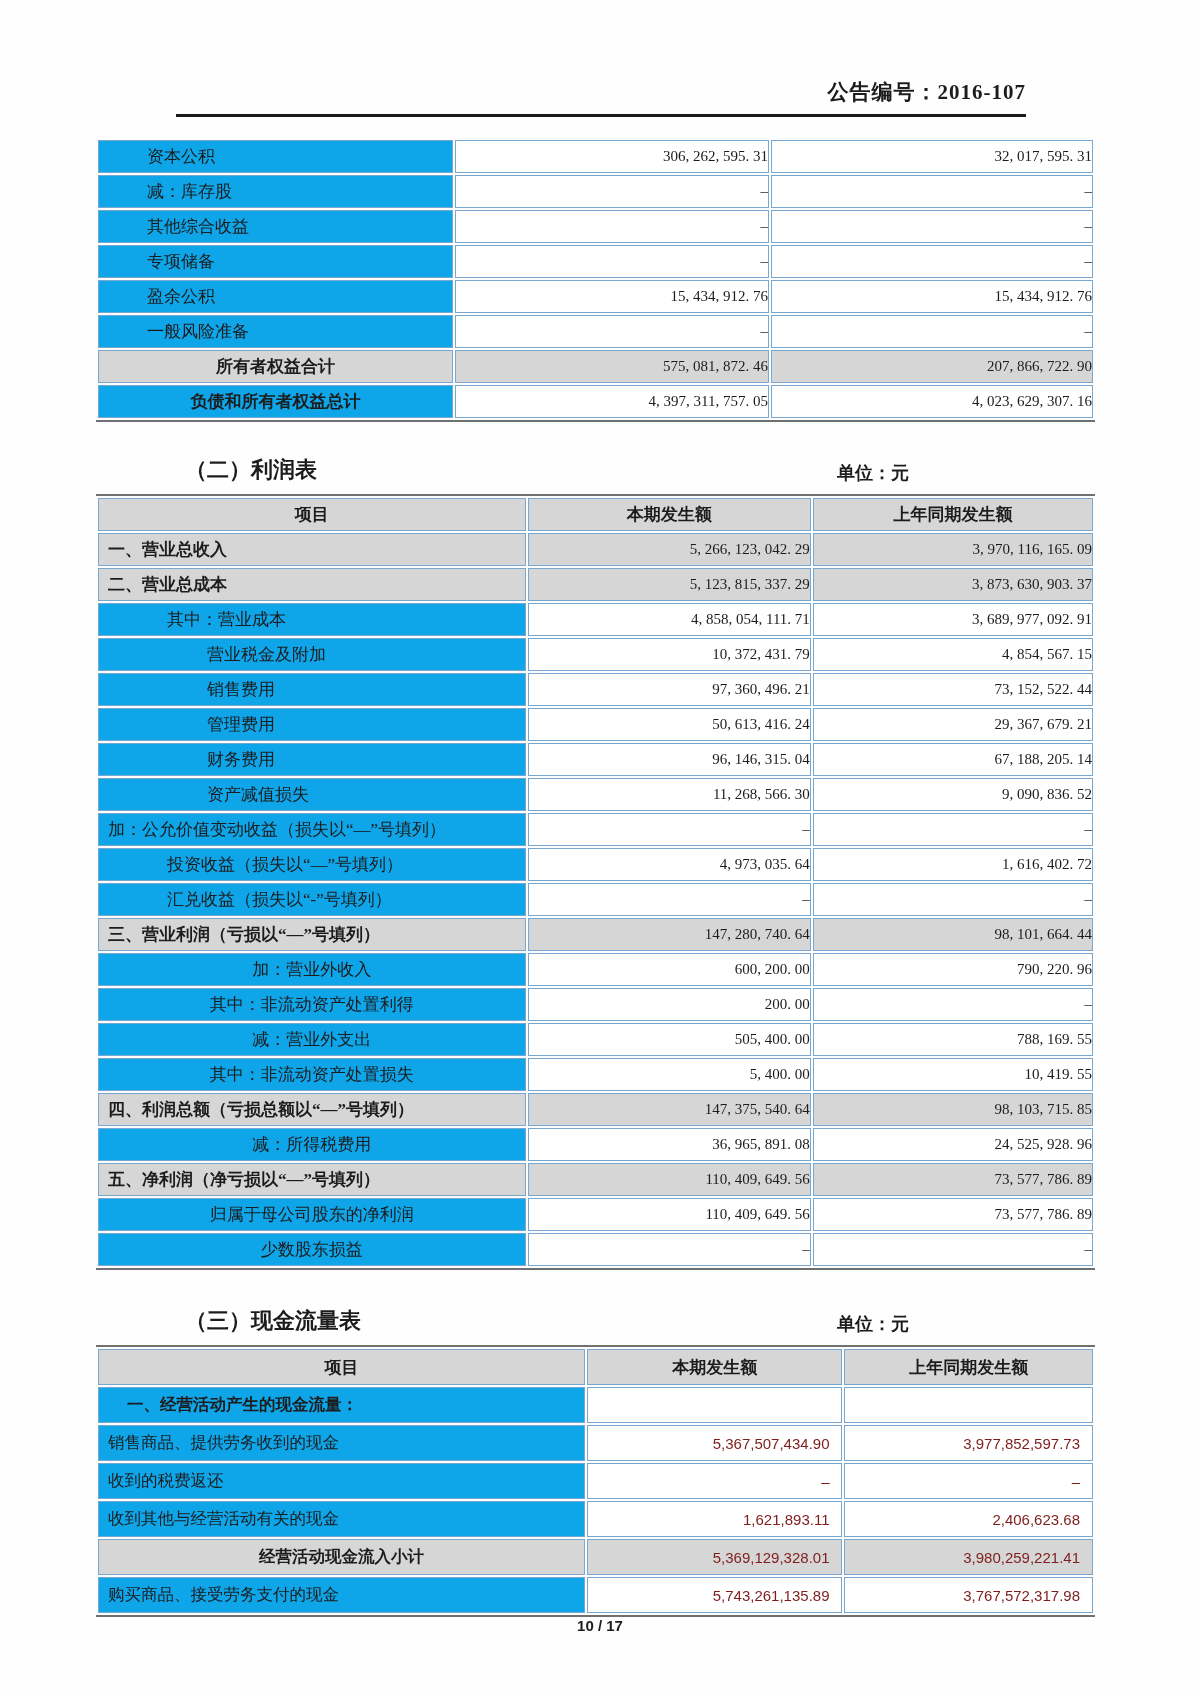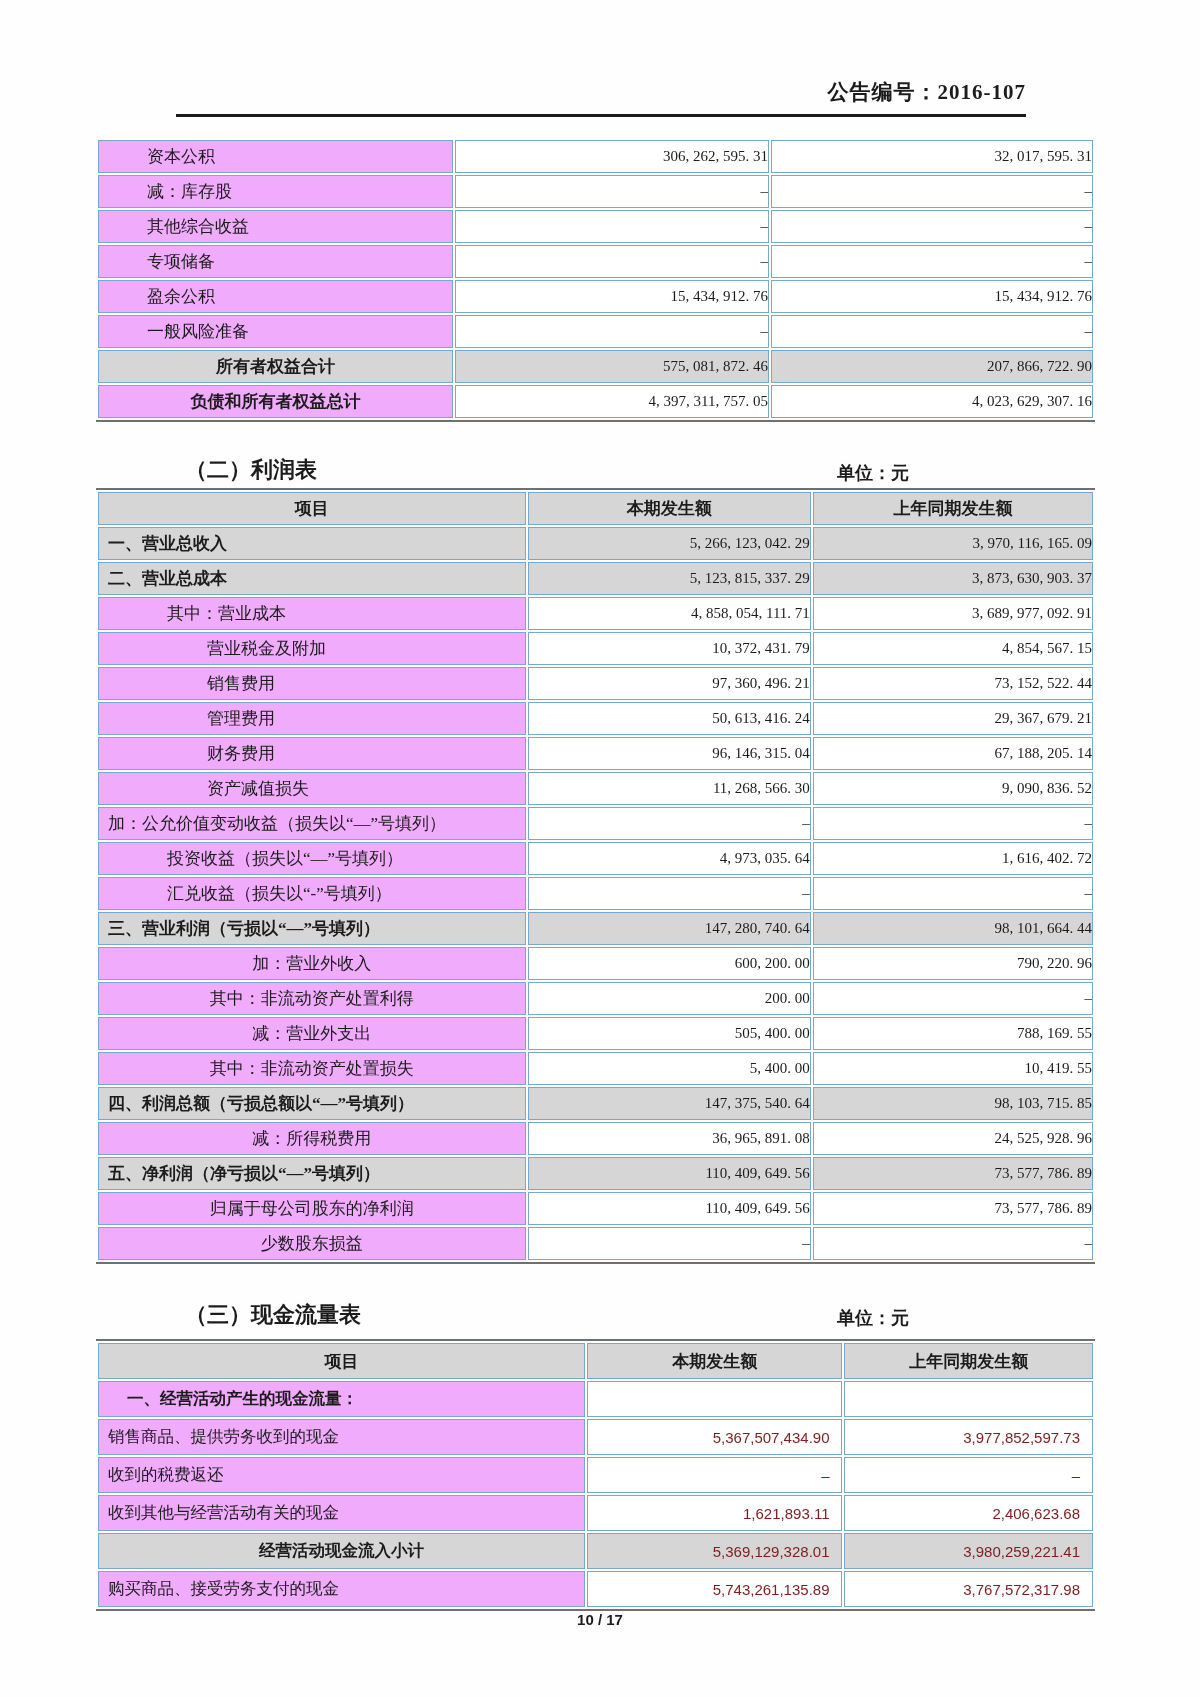--- a/index.html
+++ b/index.html
@@ -24,21 +24,21 @@
     margin-left:176px; width:850px;
     border-bottom:3px solid #1b1b1b;
     margin-top:8px;
   }
 
   
   .section-row {
     display:flex; justify-content:space-between; align-items:flex-end;
     margin-left:185px; margin-right:291px;
   }
-  .section-row.income { margin-top:33px; margin-bottom:3px;align-items:flex-end; }
+  .section-row.income { margin-top:33px; margin-bottom:9px;align-items:flex-end; }
   .section-row.cash   { margin-top:36px; margin-bottom:9px; }
   .section-title { font-size:22px; font-weight:bold; }
   .section-unit  { font-size:18px; font-weight:bold; }
 
   
   .tframe { margin-left:96px; width:999px; }
   .tframe.topline    { border-top:2px solid #6f7072; }
   .tframe.bottomline { border-bottom:2px solid #6f7072; }
   .balance-frame { margin-top:21px; }
 
@@ -50,21 +50,21 @@
   .tbl th, .tbl td {
     border:1px solid #78a8d0;
     vertical-align:middle;
     overflow:hidden; white-space:nowrap;
     padding:0;
   }
   .tbl th {
     background:#d6d6d6;
     font-size:17px; font-weight:bold; text-align:center;
   }
-  .label-cell { background:#f0abfc; font-size:17px; text-align:left; }
+  .label-cell { background:#0ea5e9; font-size:17px; text-align:left; }
   .value-cell { background:#ffffff; font-size:15px; text-align:right; padding-right:10px; }
 
   
   tr.style-section td        { background:#d6d6d6; }
   tr.style-section .label-cell { font-weight:bold; }
   tr.style-total-shaded td   { background:#d6d6d6; }
   tr.style-total-shaded .label-cell,
   tr.style-total .label-cell { text-align:center; padding-left:0; font-weight:bold; }
   tr.style-center .label-cell { text-align:center; padding-left:0; }
   tr.style-boldleft .label-cell { font-weight:bold;padding-left:28px; }

